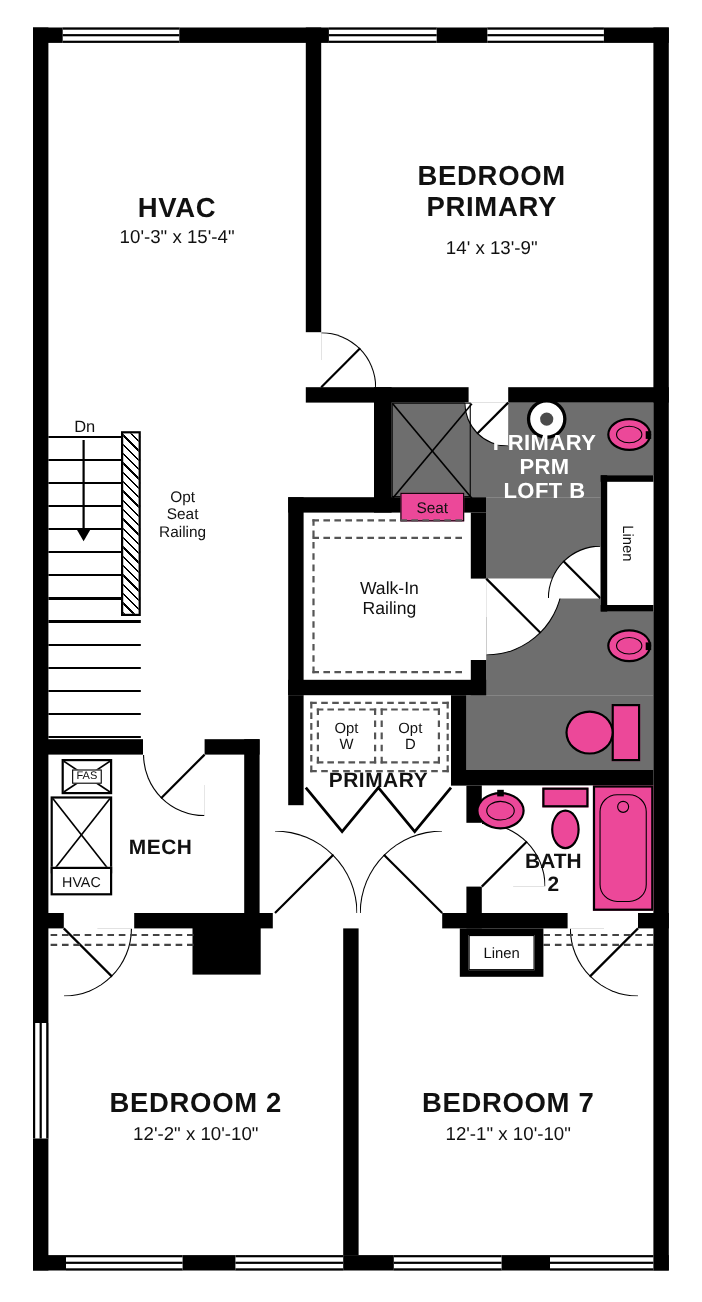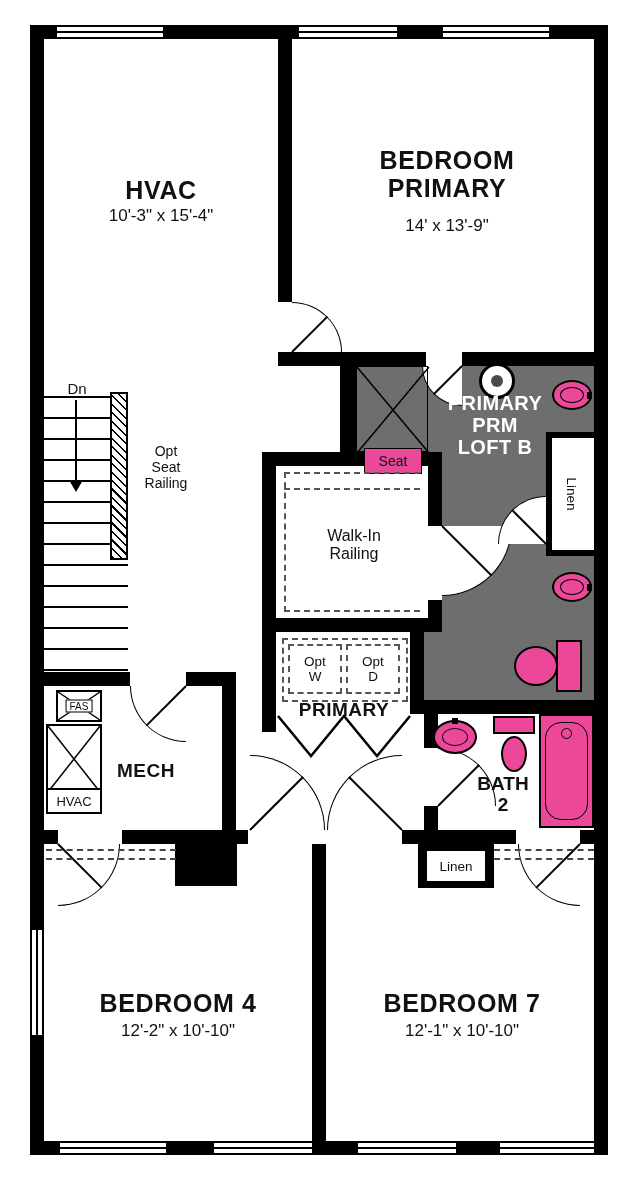--- a/index.html
+++ b/index.html
@@ -223,19 +223,19 @@
 
   <div class="label room-name" style="left:161px;top:190px">HVAC</div>
   <div class="label room-dims" style="left:161px;top:216px">10'-3" x 15'-4"</div>
 
   <div class="vtext room-name" style="left:347px;top:146px;width:200px;height:56px;line-height:28px">
     <span>BEDROOM</span>
     <span>PRIMARY</span>
   </div>
   <div class="label room-dims" style="left:447px;top:226px">14' x 13'-9"</div>
 
-  <div class="label room-name" style="left:178px;top:1003px">BEDROOM 4</div>
+  <div class="label room-name" style="left:178px;top:1003px">BEDROOM 2</div>
   <div class="label room-dims" style="left:178px;top:1031px">12'-2" x 10'-10"</div>
 
   <div class="label room-name" style="left:462px;top:1003px">BEDROOM 7</div>
   <div class="label room-dims" style="left:462px;top:1031px">12'-1" x 10'-10"</div>
 
 </div>
 
 </body></html>

